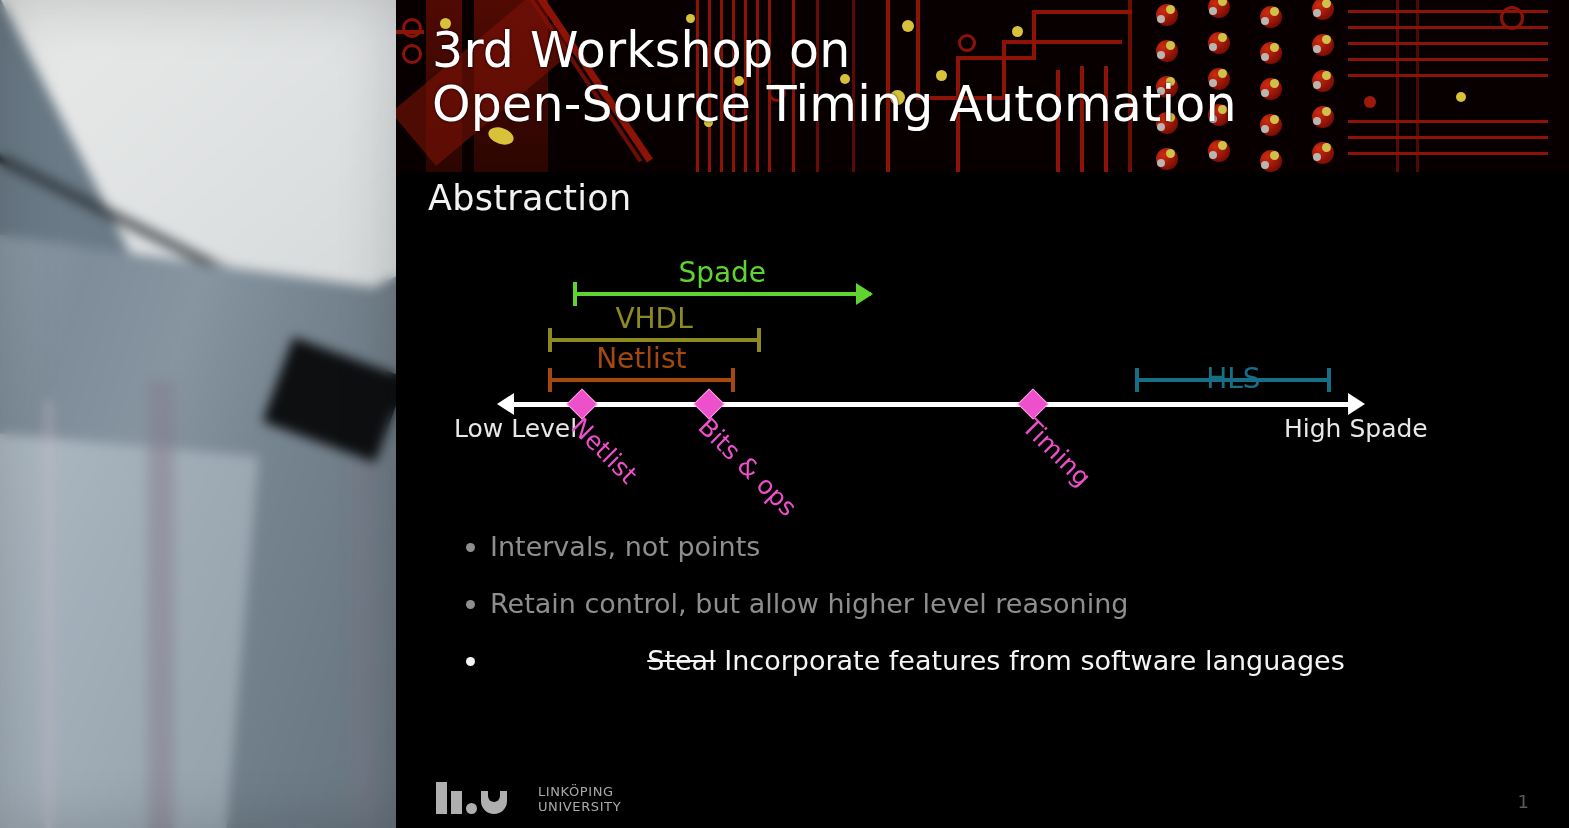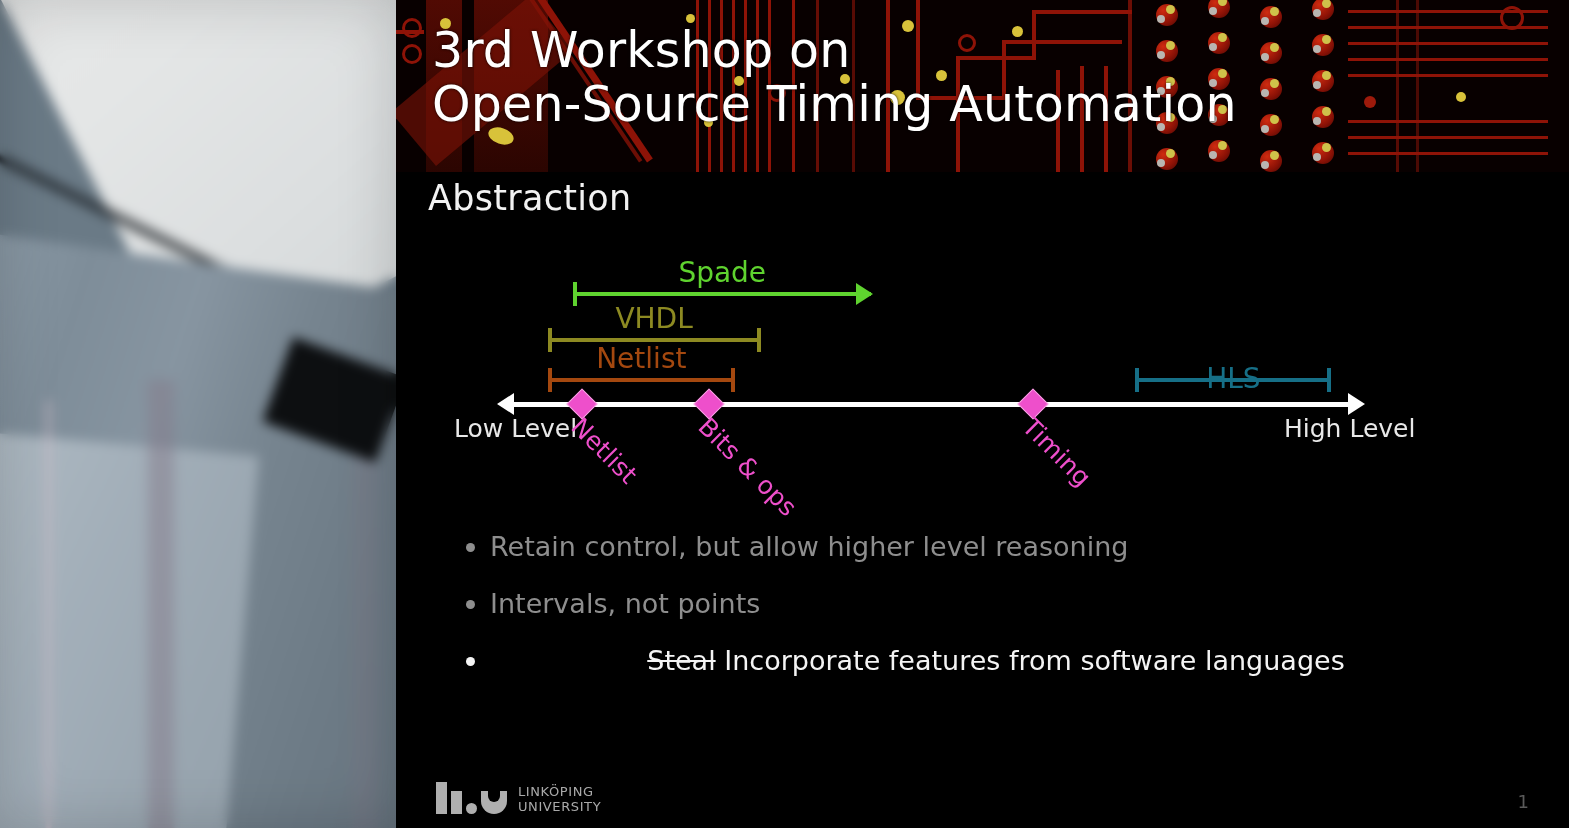--- a/index.html
+++ b/index.html
@@ -82,21 +82,21 @@
   
   .bullets{position:absolute;left:56px;top:525px;width:1050px;}
   .bullet{position:relative;padding-left:38px;font-size:27px;line-height:43px;margin-bottom:14px;color:#8e8e8e;}
   .bullet.active{color:#f4f4f4;text-align:center;}
   .bullet .dot{position:absolute;left:14px;top:18px;width:9px;height:9px;border-radius:50%;background:#8e8e8e;}
   .bullet.active .dot{background:#f4f4f4;}
   .bullet b{font-weight:700;color:#c9c9c9;}
   .strike{text-decoration:line-through;}
 
   
-  .logo{position:absolute;left:40px;bottom:14px;display:flex;align-items:flex-end;opacity:.82;}
+  .logo{position:absolute;left:40px;bottom:14px;display:flex;align-items:flex-end;opacity:.82;gap:20px;}
   .logo .marks{display:flex;align-items:flex-end;height:34px;}
   .logo .m1{width:11px;height:32px;background:#d6d6d6;}
   .logo .m2{width:11px;height:23px;background:#d6d6d6;margin-left:4px;}
   .logo .m3{width:11px;height:11px;border-radius:50%;background:#d6d6d6;margin-left:4px;}
   .logo .m4{width:26px;height:23px;margin-left:4px;background:#d6d6d6;
       border-radius:0 0 13px 13px;position:relative;}
   .logo .m4::after{content:"";position:absolute;left:7px;top:0;width:12px;height:11px;background:#000;border-radius:0 0 6px 6px;}
   .logo .ltxt{margin-left:11px;color:#cfcfcf;font-size:13px;line-height:15px;letter-spacing:.6px;}
   .pagenum{position:absolute;right:40px;bottom:16px;color:#5a5a5a;font-size:18px;}
 </style>
@@ -415,35 +415,35 @@
             <div class="tick r" style="background: rgb(22, 111, 135);"></div>
           </div>
           <div class="rlabel" style="color: rgb(22, 111, 135); left: 739.48px; top: 92px; width: 195.96px; text-align: center; margin-top: 20px;">HLS</div>
         </div>
 
       <div class="arrow-l"></div>
       <div class="axis"></div>
       <div class="arrow-r"></div>
 
       <div class="endlabel low">Low Level</div>
-      <div class="endlabel high">High Level</div>
+      <div class="endlabel high">High Spade</div>
 
       <div id="markers">
           <div class="marker" style="left: 174.68px; background: rgb(238, 79, 203);"></div>
           <div class="mlabel" style="left: 189.68px; top: 162px; color: rgb(238, 79, 203);">Netlist</div>
           <div class="marker" style="left: 302.48px; background: rgb(238, 79, 203);"></div>
           <div class="mlabel" style="left: 317.48px; top: 162px; color: rgb(238, 79, 203);">Bits &amp; ops</div>
           <div class="marker" style="left: 626.24px; background: rgb(238, 79, 203);"></div>
           <div class="mlabel" style="left: 641.24px; top: 162px; color: rgb(238, 79, 203);">Timing</div>
         </div>
     </div>
 
     <div class="bullets" id="bullets">
+        <div class="bullet"><span class="dot"></span><span>Intervals, not points</span></div>
         <div class="bullet"><span class="dot"></span><span>Retain control, but allow higher level reasoning</span></div>
-        <div class="bullet"><span class="dot"></span><span>Intervals, not points</span></div>
         <div class="bullet active"><span class="dot"></span><span><span class="strike">Steal</span> Incorporate features from software languages</span></div>
       </div>
 
     <div class="logo">
       <div class="marks">
         <div class="m1"></div>
           <div class="m2"></div>
           <div class="m3"></div>
           <div class="m4"></div>
       </div>

